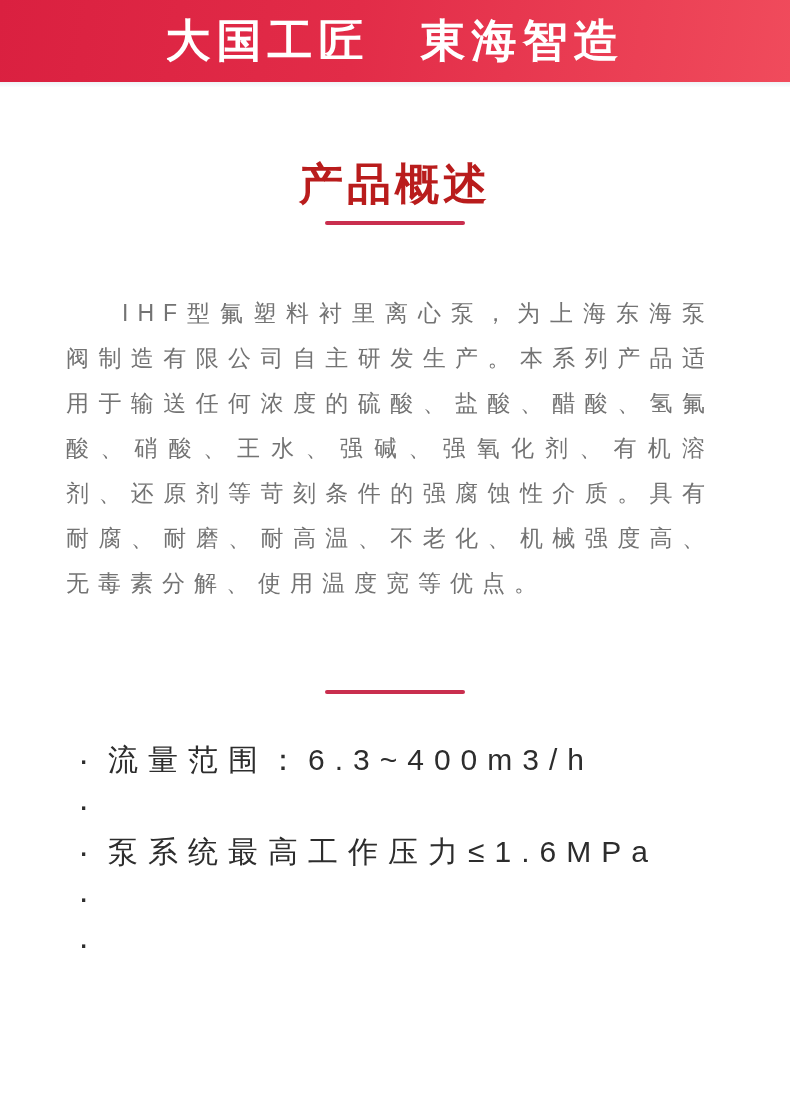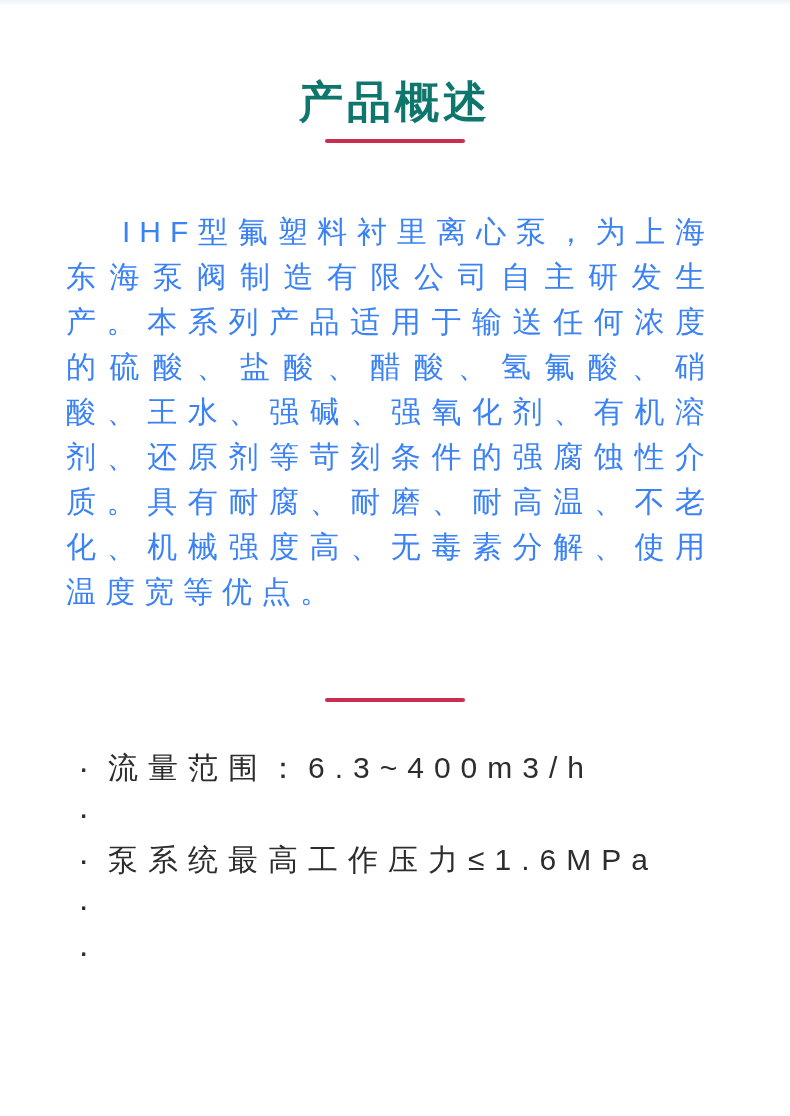--- a/index.html
+++ b/index.html
@@ -35,38 +35,38 @@
     height: 5px;
     background: linear-gradient(to bottom, #eef2f6, #fbfdfe);
   }
   
   .section-overview { margin-top: 73px; }
   .section-conditions { margin-top: 84px; }
   .section-title {
     font-size: 44px;
     line-height: 48px;
     font-weight: 700;
-    color: #0f766e;
+    color: #b91c1c;
     text-align: center;
     letter-spacing: 4px;
   }
   .title-underline {
     width: 140px;
     height: 4px;
     background: #c92e4e;
     border-radius: 2px;
     margin: 13px auto 0;
   }
   
   .overview-paragraph {
     margin: 66px 76px 0 66px;
-    font-size: 30px;
+    font-size: 23px;
     line-height: 45px;
     letter-spacing: 9px;
-    color: #3b82f6;
+    color: #737373;
     text-align: justify;
     text-indent: 56px;
   }
   
   .conditions-list {
     list-style: none;
     margin: 50px 40px 0 78px;
     padding: 0;
   }
   .condition-item {
@@ -87,20 +87,23 @@
     letter-spacing: 0;
     color: #2d2d2d;
     flex: 0 0 auto;
   }
 </style>
 </head>
 <body>
 
 <div class="page">
 
+  <div class="banner">
+    <div class="banner-title">大国工匠　東海智造</div>
+  </div>
   <div class="banner-edge"></div>
 
   <div class="section-overview">
     <div class="section-title">产品概述</div>
     <div class="title-underline"></div>
     <p class="overview-paragraph">IHF型氟塑料衬里离心泵，为上海东海泵阀制造有限公司自主研发生产。本系列产品适用于输送任何浓度的硫酸、盐酸、醋酸、氢氟酸、硝酸、王水、强碱、强氧化剂、有机溶剂、还原剂等苛刻条件的强腐蚀性介质。具有耐腐、耐磨、耐高温、不老化、机械强度高、无毒素分解、使用温度宽等优点。</p>
   </div>
 
   <div class="section-conditions">
     <div class="title-underline"></div>

